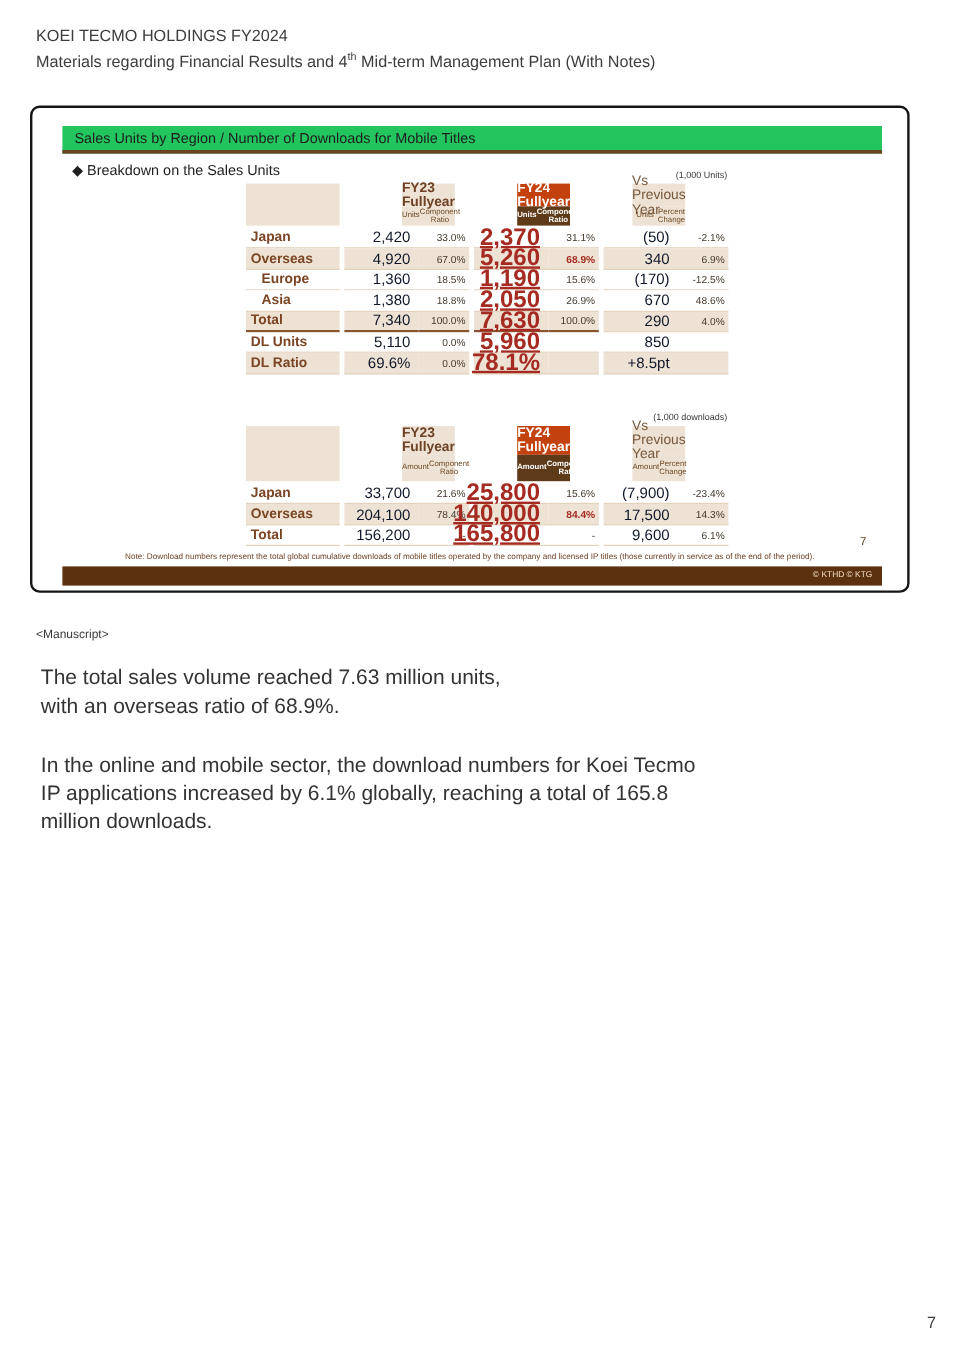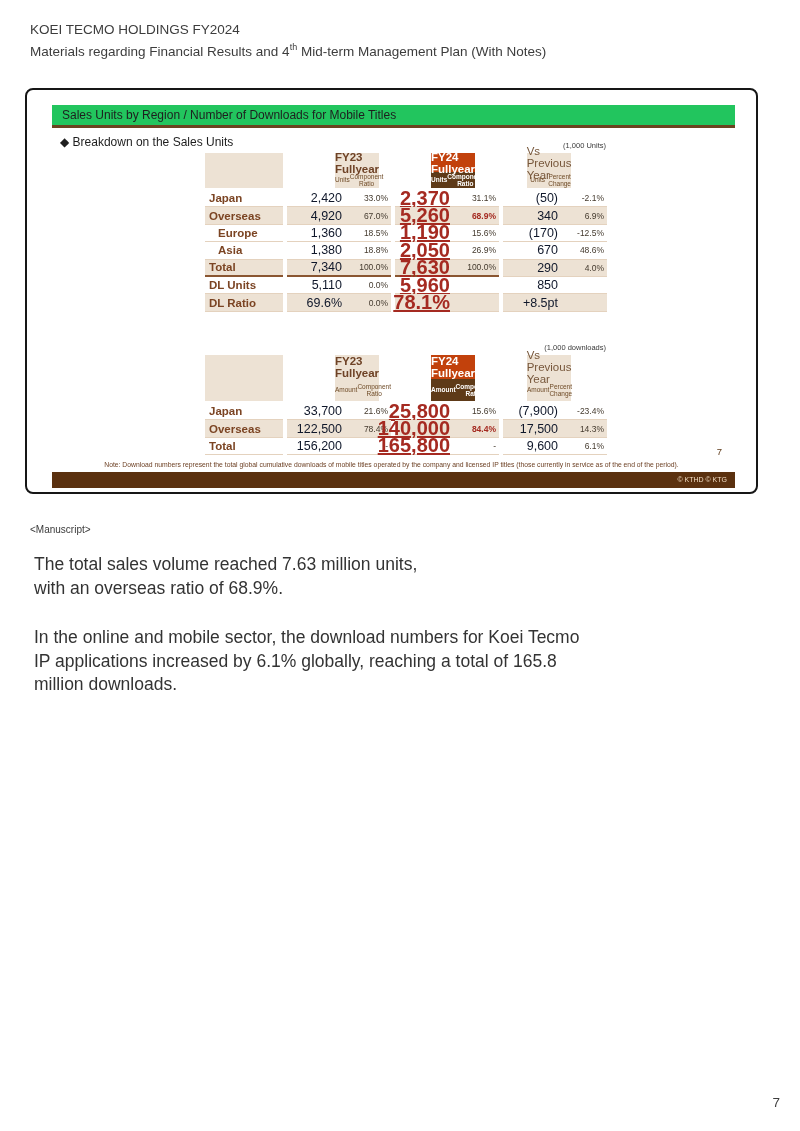--- a/index.html
+++ b/index.html
@@ -248,21 +248,21 @@
         <div class="gap"></div>
         <div class="cell u g2 fy24">25,800</div>
         <div class="cell r g2">15.6%</div>
         <div class="gap"></div>
         <div class="cell u g3">(7,900)</div>
         <div class="cell r g3">-23.4%</div>
       </div>
       <div class="trow shaded">
         <div class="cell lab">Overseas</div>
         <div class="gap"></div>
-        <div class="cell u g1">122,500</div>
+        <div class="cell u g1">204,100</div>
         <div class="cell r g1">78.4%</div>
         <div class="gap"></div>
         <div class="cell u g2 fy24">140,000</div>
         <div class="cell r g2 red">84.4%</div>
         <div class="gap"></div>
         <div class="cell u g3">17,500</div>
         <div class="cell r g3">14.3%</div>
       </div>
       <div class="trow">
         <div class="cell lab">Total</div>

